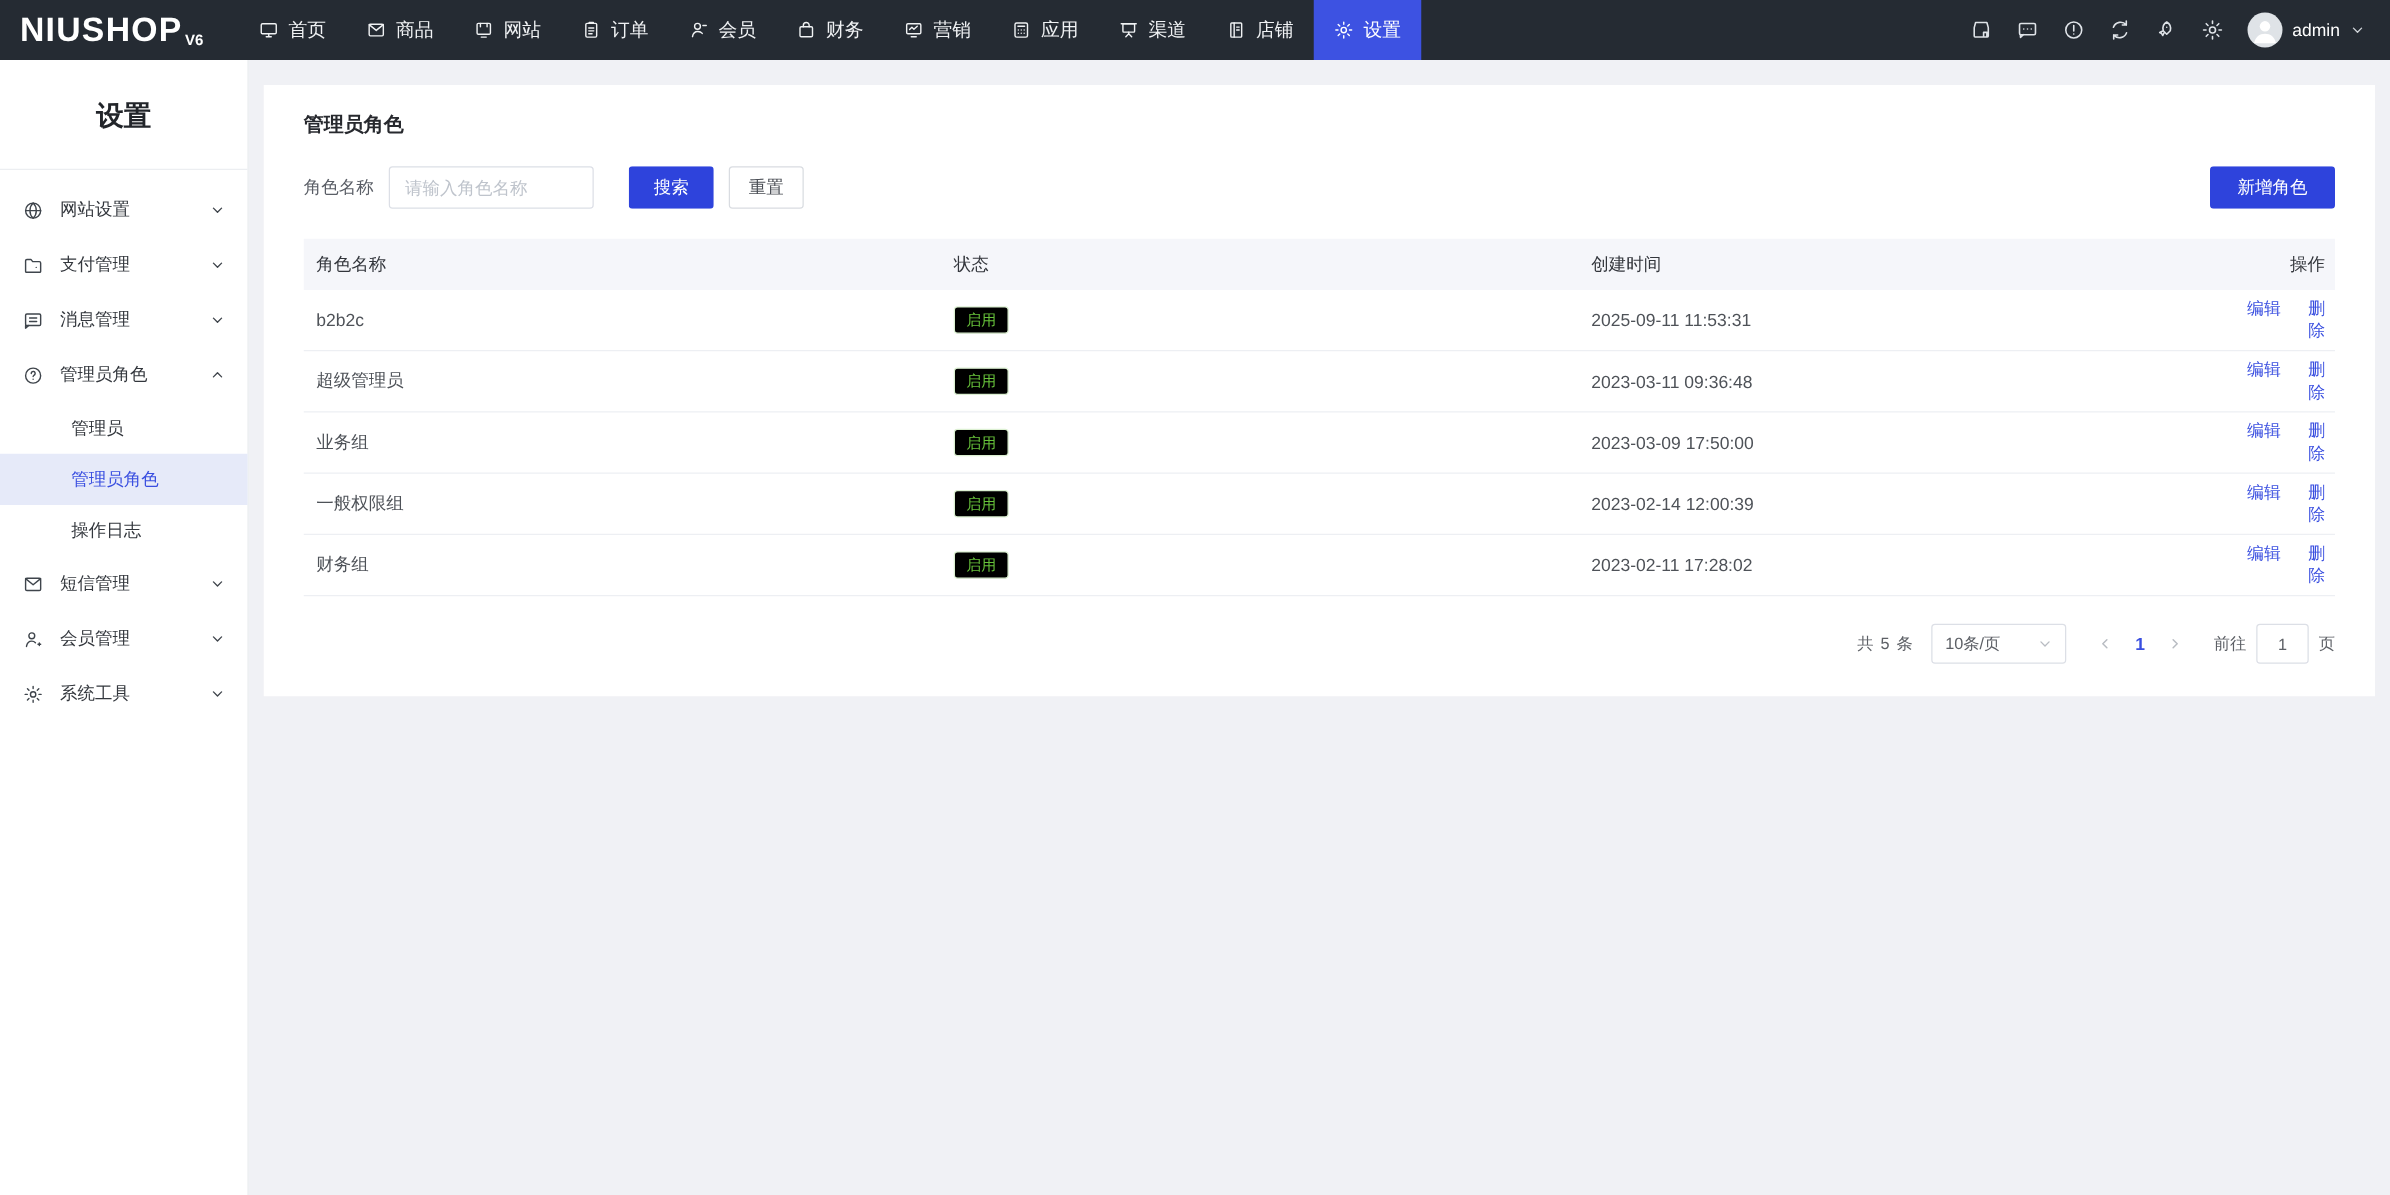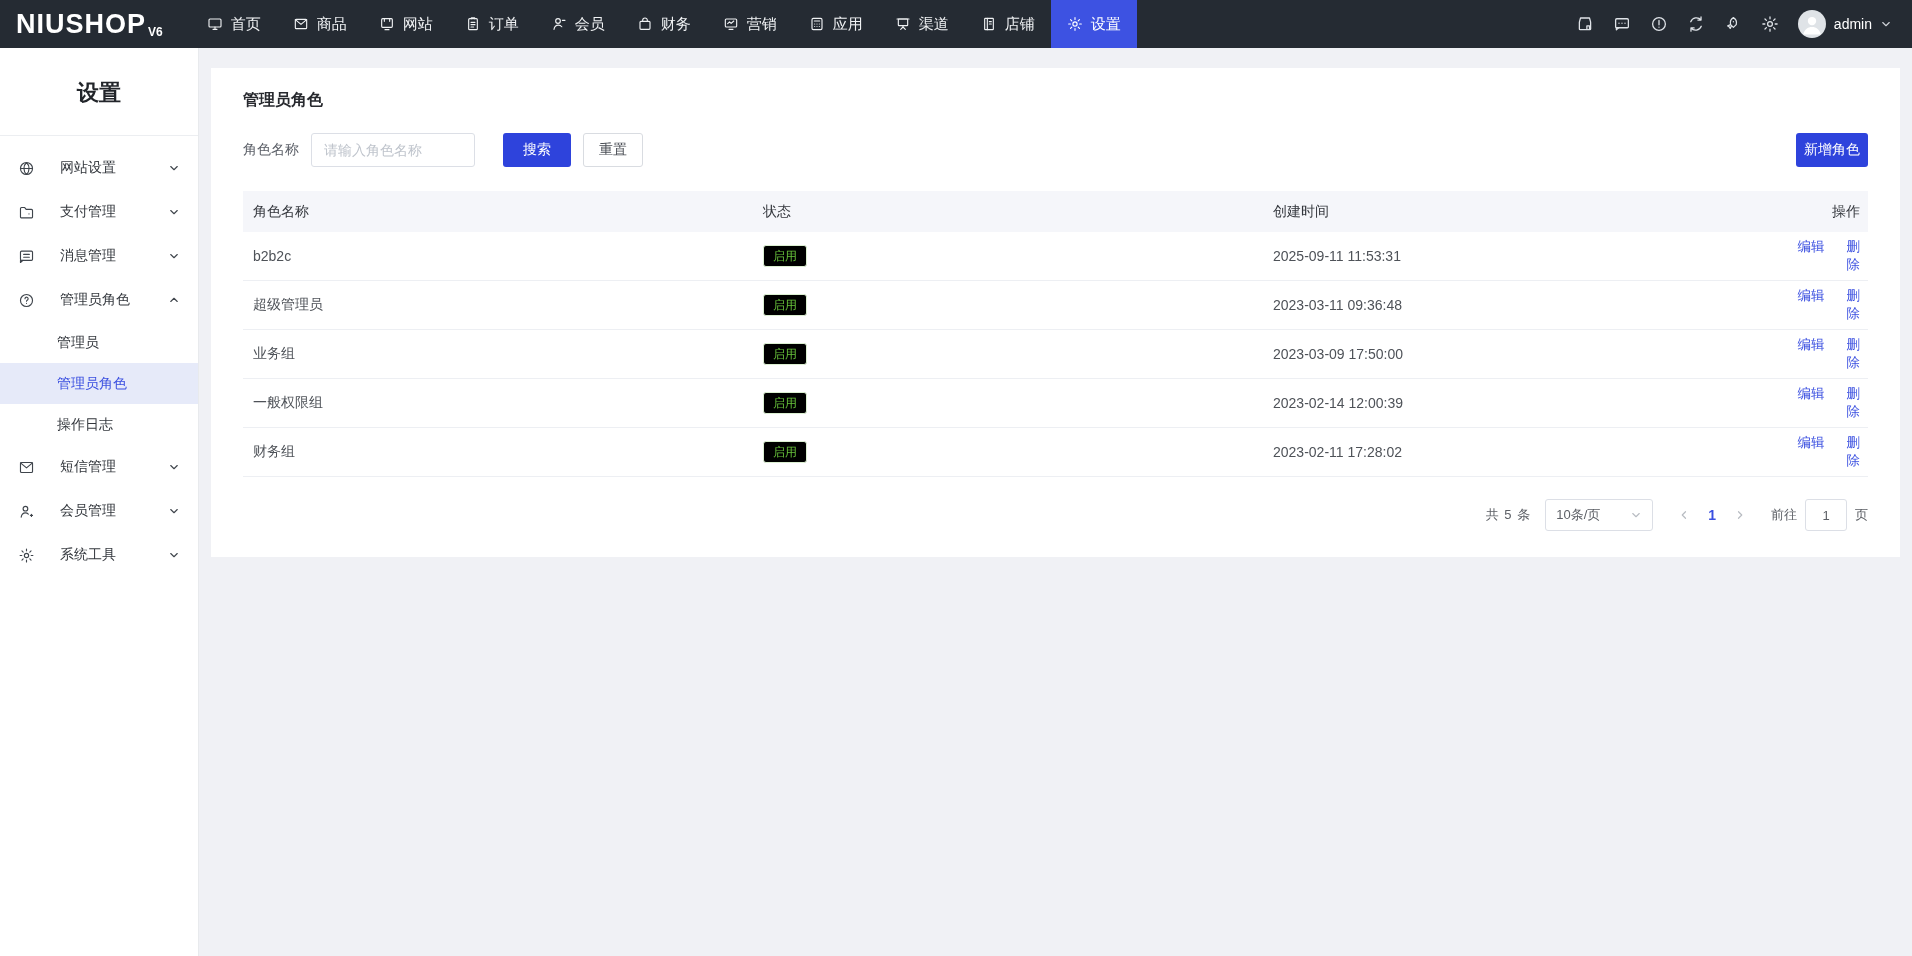--- a/index.html
+++ b/index.html
@@ -26,38 +26,38 @@
 
   
   .wrap { display:flex; height:908px; }
   .sidebar { width:199px; background:#fff; border-right:1px solid #e8eaed; flex-shrink:0; }
   .main { flex:1; background:#f0f1f5; overflow:hidden; }
 
   
   .side-title { font-size:22px; font-weight:700; color:#22252a; text-align:center; padding:30px 0 27px; }
   .side-divider { border-bottom:1px solid #eceef1; }
   .side-menu { padding-top:10px; }
-  .side-item { height:44px; display:flex; align-items:center; padding:0 18px; gap:25px; font-size:14px; color:#33373d; cursor:pointer; }
+  .side-item { height:44px; display:flex; align-items:center; padding:0 18px; gap:13px; font-size:14px; color:#33373d; cursor:pointer; }
   .side-item svg { width:17px; height:17px; color:#3f454c; }
   .chev { margin-left:auto; color:#b6bac0; }
   .chev svg { width:12px; height:12px; }
   .sub-item { height:41px; display:flex; align-items:center; padding-left:57px; font-size:14px; color:#33373d; cursor:pointer; }
   .sub-item.active { background:#e6eaf9; color:#3a4fe0; }
 
   
   .card { margin:20px 12px; background:#fff; padding:22px 32px 26px; }
   .page-title { font-size:16px; font-weight:600; color:#27292e; }
   .search-row { margin-top:22px; display:flex; align-items:center; }
   .search-label { font-size:14px; color:#5a5e66; margin-right:12px; }
   .search-input { width:164px; height:34px; border:1px solid #dcdfe6; border-radius:3px; padding:0 12px; font-size:14px; color:#606266; outline:none; }
   .search-input::placeholder { color:#bfc4cc; }
   .btn { height:34px; border-radius:3px; font-size:14px; cursor:pointer; border:1px solid transparent; font-family:inherit; }
   .btn-search { background:#2e43dc; color:#fff; padding:0 19px; margin-left:28px; }
   .btn-reset { background:#fff; border-color:#d9dce1; color:#4a4e55; padding:0 15px; margin-left:12px; }
-  .btn-add { margin-left:auto; background:#2e43dc; color:#fff; padding:0 7px; }
+  .btn-add { margin-left:auto; background:#2e43dc; color:#fff; padding:0 21px; }
 
   
   .table { margin-top:24px; }
   .t-head, .t-row { display:grid; grid-template-columns:510px 510px 1fr 110px; align-items:center; }
   .t-head { background:#f5f6fa; height:41px; font-size:14px; color:#33363c; }
   .t-row { height:49px; border-bottom:1px solid #edeff3; font-size:14px; color:#4e5258; }
   .cell { padding-left:10px; }
   .cell-act { text-align:right; padding-right:8px; }
   .badge { display:inline-block; padding:4px 9px; font-size:12px; line-height:1; color:#67c23a; background:#000000; border:1px solid #dcf0d2; border-radius:3px; }
   .link { color:#3a4fe0; text-decoration:none; font-size:13.5px; margin-left:18px; cursor:pointer; }

